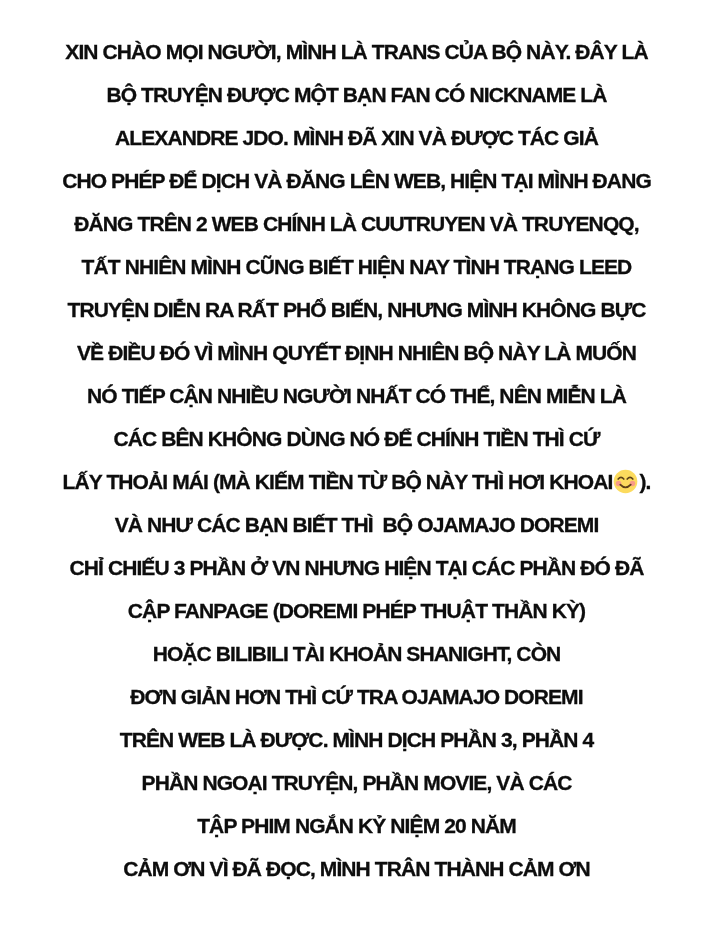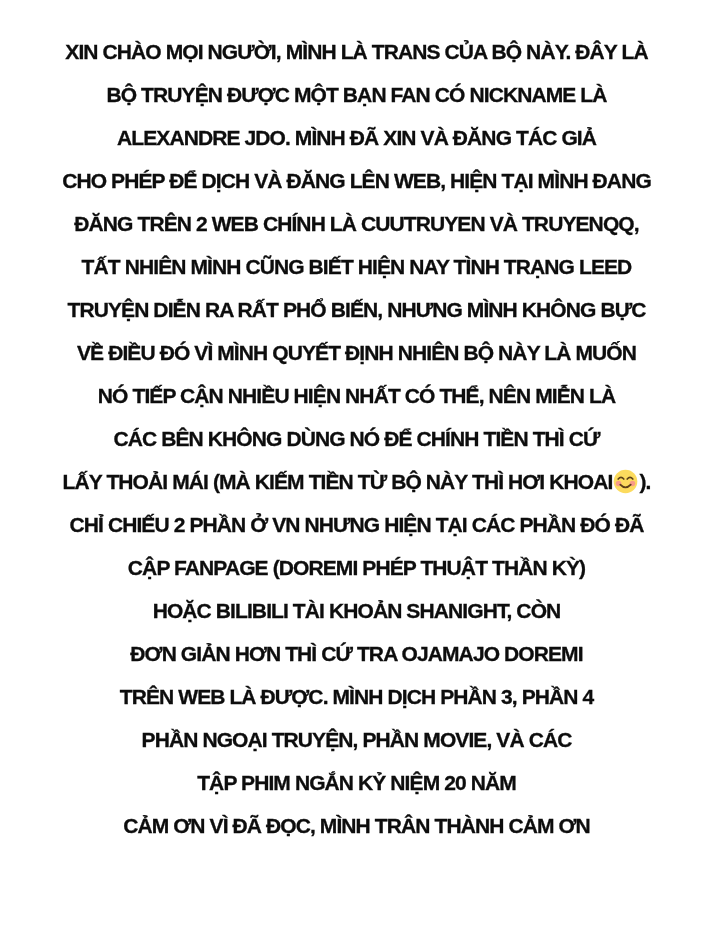--- a/index.html
+++ b/index.html
@@ -45,37 +45,38 @@
     height: 100%;
   }
 </style>
 </head>
 <body>
 
 <div class="page">
   <div class="note-text">
       <div class="line">XIN CHÀO MỌI NGƯỜI, MÌNH LÀ TRANS CỦA BỘ NÀY. ĐÂY LÀ</div>
       <div class="line">BỘ TRUYỆN ĐƯỢC MỘT BẠN FAN CÓ NICKNAME LÀ</div>
-      <div class="line">ALEXANDRE JDO. MÌNH ĐÃ XIN VÀ ĐĂNG TÁC GIẢ</div>
+      <div class="line">ALEXANDRE JDO. MÌNH ĐÃ XIN VÀ ĐƯỢC TÁC GIẢ</div>
       <div class="line">CHO PHÉP ĐỂ DỊCH VÀ ĐĂNG LÊN WEB, HIỆN TẠI MÌNH ĐANG</div>
       <div class="line">ĐĂNG TRÊN 2 WEB CHÍNH LÀ CUUTRUYEN VÀ TRUYENQQ,</div>
       <div class="line">TẤT NHIÊN MÌNH CŨNG BIẾT HIỆN NAY TÌNH TRẠNG LEED</div>
       <div class="line">TRUYỆN DIỄN RA RẤT PHỔ BIẾN, NHƯNG MÌNH KHÔNG BỰC</div>
       <div class="line">VỀ ĐIỀU ĐÓ VÌ MÌNH QUYẾT ĐỊNH NHIÊN BỘ NÀY LÀ MUỐN</div>
-      <div class="line">NÓ TIẾP CẬN NHIỀU HIỆN NHẤT CÓ THỂ, NÊN MIỄN LÀ</div>
+      <div class="line">NÓ TIẾP CẬN NHIỀU NGƯỜI NHẤT CÓ THỂ, NÊN MIỄN LÀ</div>
       <div class="line">CÁC BÊN KHÔNG DÙNG NÓ ĐỂ CHÍNH TIỀN THÌ CỨ</div>
       <div class="line">LẤY THOẢI MÁI (MÀ KIẾM TIỀN TỪ BỘ NÀY THÌ HƠI KHOAI<span class="emoji"><svg viewBox="0 0 36 36" xmlns="http://www.w3.org/2000/svg">
             <circle cx="18" cy="18" r="17" fill="#FCDB5E"></circle>
             <circle cx="8" cy="21" r="4" fill="#F78F8F" opacity="0.85"></circle>
             <circle cx="28" cy="21" r="4" fill="#F78F8F" opacity="0.85"></circle>
             <path d="M7.5 14.5 q4 -5 8 0" fill="none" stroke="#5C4018" stroke-width="2.4" stroke-linecap="round"></path>
             <path d="M20.5 14.5 q4 -5 8 0" fill="none" stroke="#5C4018" stroke-width="2.4" stroke-linecap="round"></path>
             <path d="M10.5 22.5 q7.5 8 15 0" fill="none" stroke="#5C4018" stroke-width="2.6" stroke-linecap="round"></path>
           </svg></span>).</div>
-      <div class="line">CHỈ CHIẾU 2 PHẦN Ở VN NHƯNG HIỆN TẠI CÁC PHẦN ĐÓ ĐÃ</div>
+      <div class="line">VÀ NHƯ CÁC BẠN BIẾT THÌ  BỘ OJAMAJO DOREMI</div>
+      <div class="line">CHỈ CHIẾU 3 PHẦN Ở VN NHƯNG HIỆN TẠI CÁC PHẦN ĐÓ ĐÃ</div>
       <div class="line">CẬP FANPAGE (DOREMI PHÉP THUẬT THẦN KỲ)</div>
       <div class="line">HOẶC BILIBILI TÀI KHOẢN SHANIGHT, CÒN</div>
       <div class="line">ĐƠN GIẢN HƠN THÌ CỨ TRA OJAMAJO DOREMI</div>
       <div class="line">TRÊN WEB LÀ ĐƯỢC. MÌNH DỊCH PHẦN 3, PHẦN 4</div>
       <div class="line">PHẦN NGOẠI TRUYỆN, PHẦN MOVIE, VÀ CÁC</div>
       <div class="line">TẬP PHIM NGẮN KỶ NIỆM 20 NĂM</div>
       <div class="line">CẢM ƠN VÌ ĐÃ ĐỌC, MÌNH TRÂN THÀNH CẢM ƠN</div>
     </div>
 </div>
 

